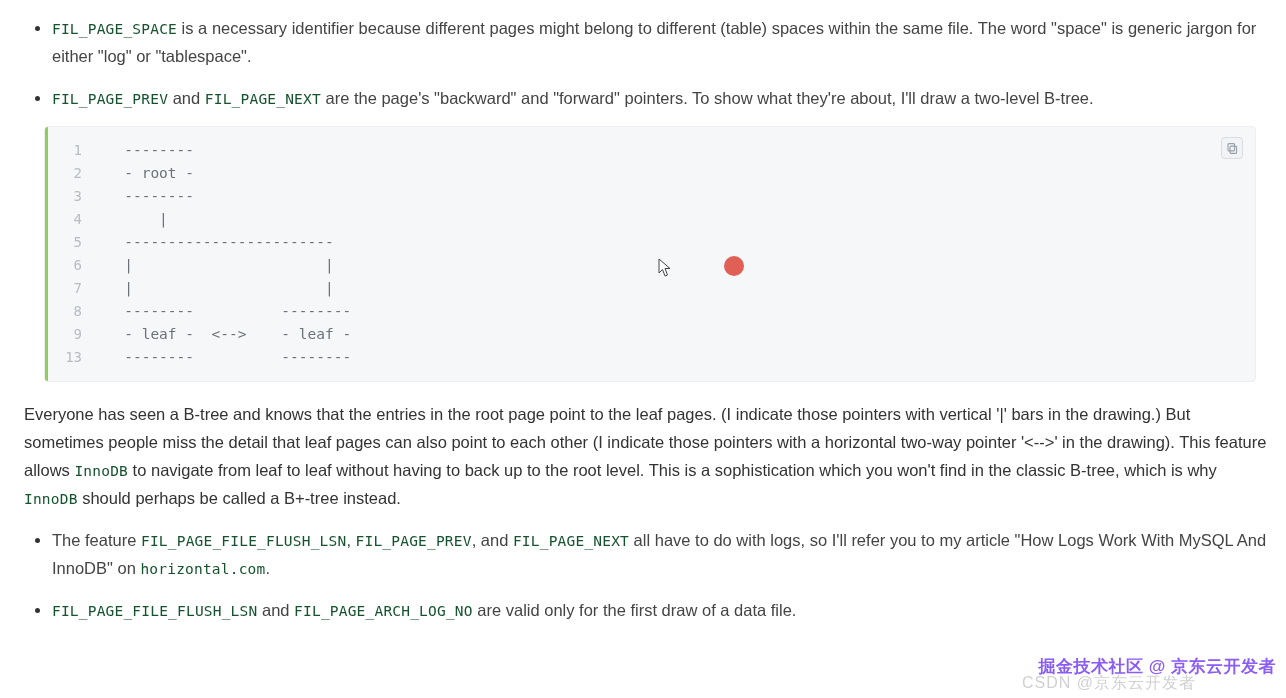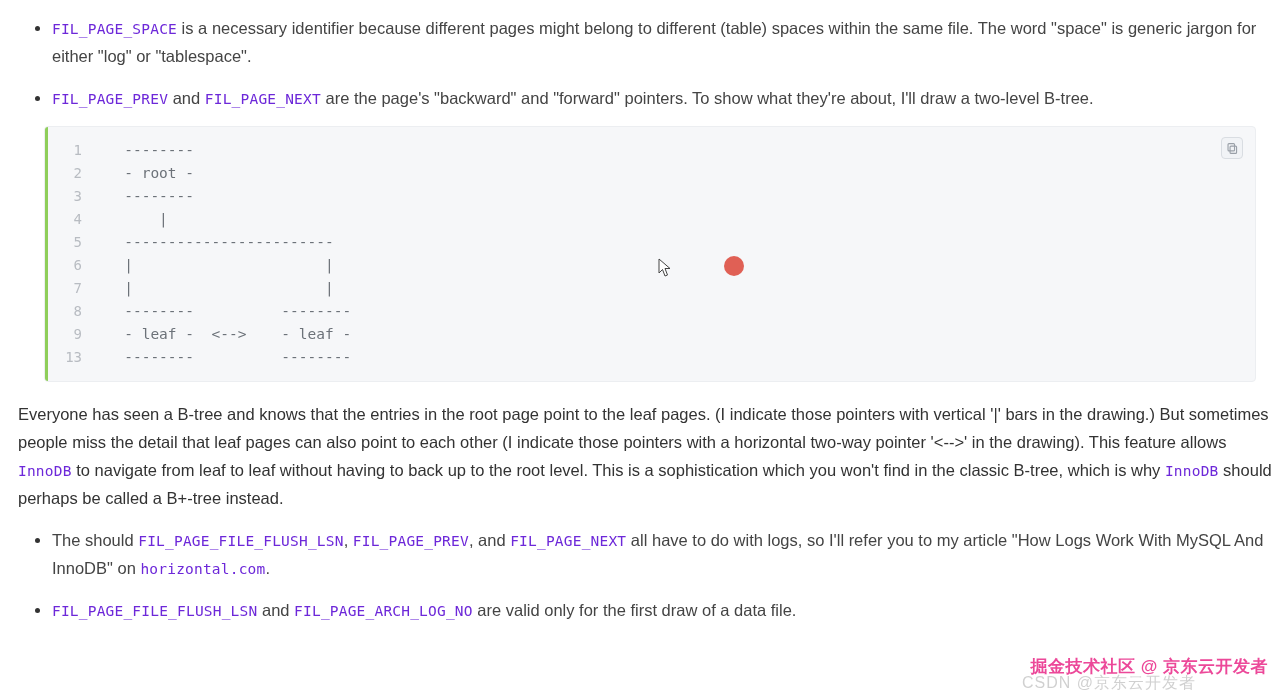--- a/index.html
+++ b/index.html
@@ -24,21 +24,21 @@
     padding-left: 40px;
   }
   ul.bullets > li {
     margin: 6px 0 14px 0;
     color: #444;
   }
   ul.bullets > li::marker { color:#333; }
   code.inline {
     font-family: ui-monospace, SFMono-Regular, Menlo, Consolas, monospace;
     font-size: 14.5px;
-    color: #6d28d9;
+    color: #14532d;
     letter-spacing: 0.2px;
   }
   .codeblock {
     margin: 6px 18px 18px 32px;
     background: #f6f7f9;
     border: 1px solid #eceef1;
     border-radius: 4px;
     position: relative;
     display: flex;
   }
@@ -78,28 +78,28 @@
     border-radius: 4px;
     display: flex;
     align-items: center;
     justify-content: center;
     background: #f1f3f6;
     color: #9aa0a8;
     cursor: pointer;
   }
   .copy-icon svg { width: 13px; height: 13px; }
   .para {
-    margin: 6px 0 14px 6px;
+    margin: 6px 0 14px 12px;
     color: #333;
   }
   .watermark-right {
     position: absolute;
-    right: 18px;
+    right: 10px;
     bottom: 20px;
-    color: #ec4899;
+    color: #8b5cf6;
     font-size: 17px;
     font-weight: 600;
     letter-spacing: 0.5px;
     pointer-events: none;
   }
   .watermark-center {
     position: absolute;
     right: 90px;
     bottom: 4px;
     color: rgba(120,120,120,0.35);
@@ -159,21 +159,21 @@
       </svg>
     </div>
   </div>
 
   <p class="para">
     <span>Everyone has seen a B-tree and knows that the entries in the root page point to the leaf pages. (I indicate those pointers with vertical '|' bars in the drawing.) But sometimes people miss the detail that leaf pages can also point to each other (I indicate those pointers with a horizontal two-way pointer '&lt;--&gt;' in the drawing). This feature allows </span><code class="inline">InnoDB</code><span> to navigate from leaf to leaf without having to back up to the root level. This is a sophistication which you won't find in the classic B-tree, which is why </span><code class="inline">InnoDB</code><span> should perhaps be called a B+-tree instead.</span>
   </p>
 
   <ul class="bullets">
     <li>
-      <span>The should </span><code class="inline">FIL_PAGE_FILE_FLUSH_LSN</code><span>, </span><code class="inline">FIL_PAGE_PREV</code><span>, and </span><code class="inline">FIL_PAGE_NEXT</code><span> all have to do with logs, so I'll refer you to my article "How Logs Work With MySQL And InnoDB" on </span><code class="inline">horizontal.com</code><span>.</span>
+      <span>The feature </span><code class="inline">FIL_PAGE_FILE_FLUSH_LSN</code><span>, </span><code class="inline">FIL_PAGE_PREV</code><span>, and </span><code class="inline">FIL_PAGE_NEXT</code><span> all have to do with logs, so I'll refer you to my article "How Logs Work With MySQL And InnoDB" on </span><code class="inline">horizontal.com</code><span>.</span>
     </li>
     <li>
       <code class="inline">FIL_PAGE_FILE_FLUSH_LSN</code><span> and </span><code class="inline">FIL_PAGE_ARCH_LOG_NO</code><span> are valid only for the first draw of a data file.</span>
     </li>
   </ul>
 
 </div>
 
 <div class="watermark-right">掘金技术社区 @ 京东云开发者</div>
 <div class="watermark-center">CSDN @京东云开发者</div>

